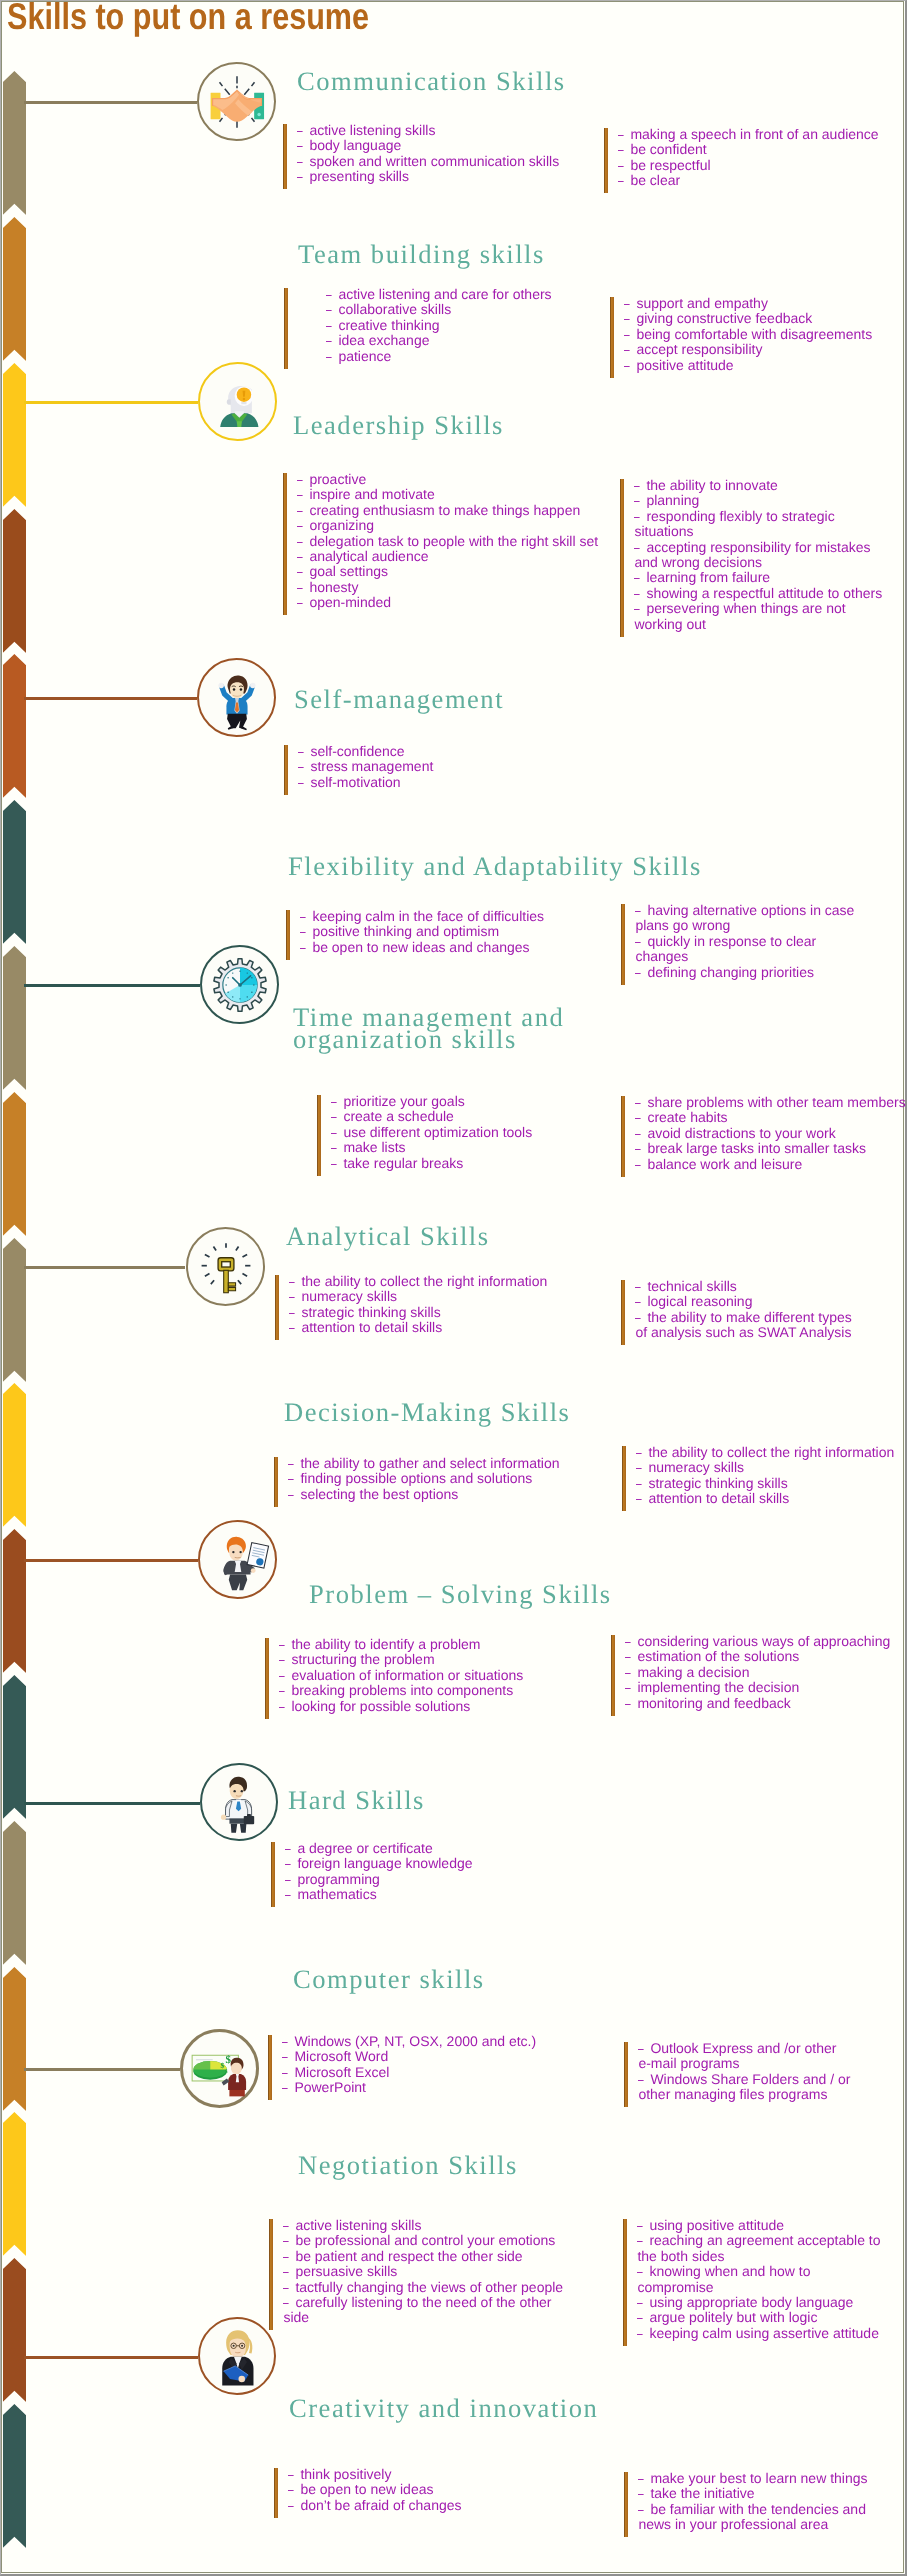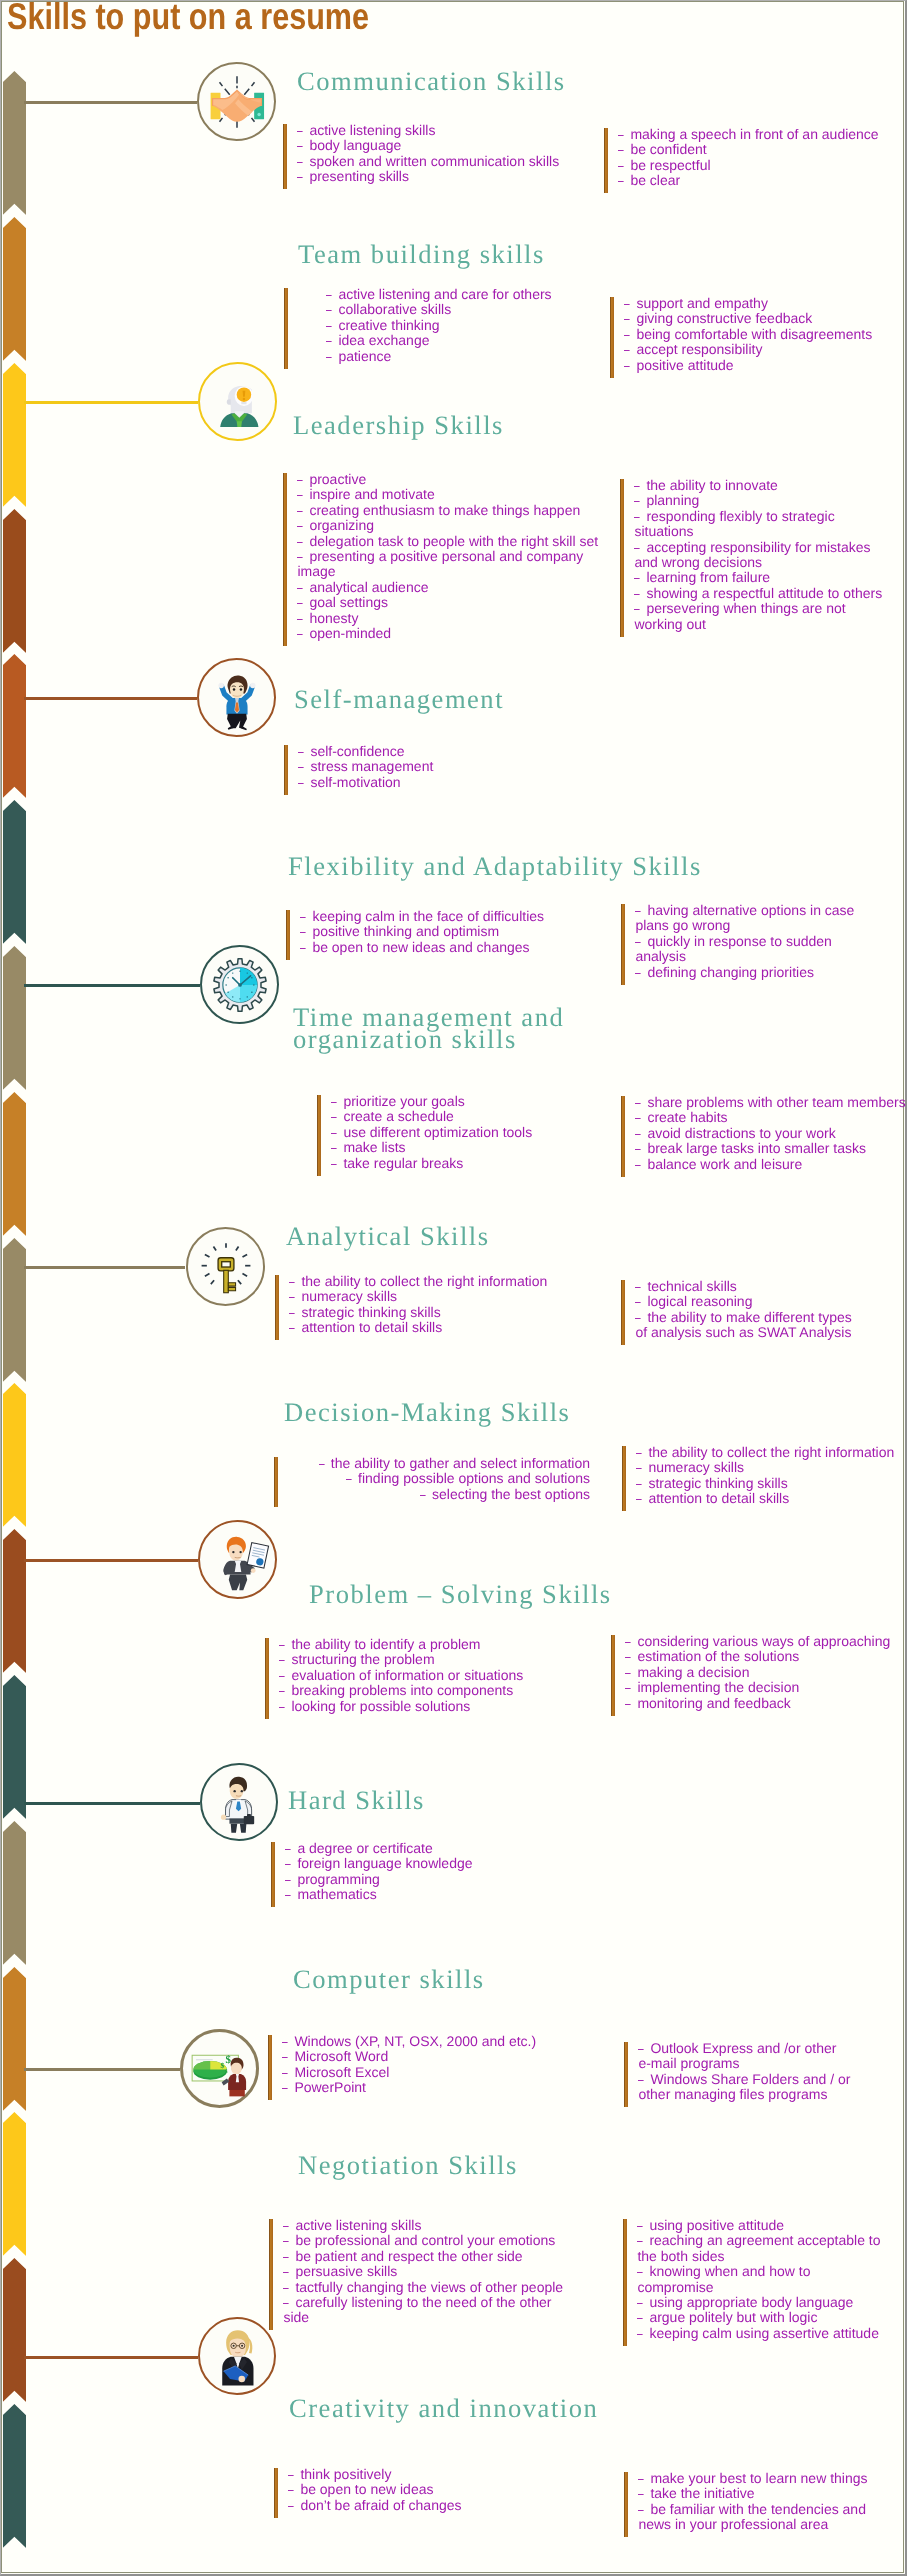--- a/index.html
+++ b/index.html
@@ -143,21 +143,20 @@
       </div>
       <div class="connector" style="left: 24px; top: 401px; width: 174px; background: rgb(242, 200, 23);"></div>
       <div class="bullets" style="left: 283px; top: 472px; width: 320px;">
         <div class="bar"></div>
         <ul>
           <li><span class="dash">– </span><span>proactive</span></li>
           <li><span class="dash">– </span><span>inspire and motivate</span></li>
           <li><span class="dash">– </span><span>creating enthusiasm to make things happen</span></li>
           <li><span class="dash">– </span><span>organizing</span></li>
           <li><span class="dash">– </span><span>delegation task to people with the right skill set</span></li>
-          <li><span class="dash">– </span><span>presenting a positive personal and company image</span></li>
           <li><span class="dash">– </span><span>analytical audience</span></li>
           <li><span class="dash">– </span><span>goal settings</span></li>
           <li><span class="dash">– </span><span>honesty</span></li>
           <li><span class="dash">– </span><span>open-minded</span></li>
         </ul>
       </div>
       <div class="bullets" style="left: 620px; top: 478px; width: 270px;">
         <div class="bar"></div>
         <ul>
           <li><span class="dash">– </span><span>the ability to innovate</span></li>
@@ -206,21 +205,21 @@
         <ul>
           <li><span class="dash">– </span><span>keeping calm in the face of difficulties</span></li>
           <li><span class="dash">– </span><span>positive thinking and optimism</span></li>
           <li><span class="dash">– </span><span>be open to new ideas and changes</span></li>
         </ul>
       </div>
       <div class="bullets" style="left: 621px; top: 903px; width: 243px;">
         <div class="bar"></div>
         <ul>
           <li><span class="dash">– </span><span>having alternative options in case plans go wrong</span></li>
-          <li><span class="dash">– </span><span>quickly in response to sudden analysis</span></li>
+          <li><span class="dash">– </span><span>quickly in response to clear changes</span></li>
           <li><span class="dash">– </span><span>defining changing priorities</span></li>
         </ul>
       </div>
       <div class="heading two" style="left: 293px; top: 1006px;">Time management and
 organization skills</div>
       <div class="icon" style="left: 200px; top: 945px; width: 79px; height: 79px; border: 2.7px solid rgb(47, 86, 80);">
         <div class="icon-art"><svg viewBox="0 0 100 100" width="100%" height="100%">
  <path d="M46.3 18.2 L47.1 10.1 L52.9 10.1 L53.7 18.2 L60.4 19.7 L64.7 12.8 L69.9 15.3 L67.1 23.0 L72.5 27.3 L79.4 22.9 L83.0 27.4 L77.2 33.1 L80.2 39.3 L88.3 38.3 L89.5 43.9 L81.8 46.6 L81.8 53.4 L89.5 56.1 L88.3 61.7 L80.2 60.7 L77.2 66.9 L83.0 72.6 L79.4 77.1 L72.5 72.7 L67.1 77.0 L69.9 84.7 L64.7 87.2 L60.4 80.3 L53.7 81.8 L52.9 89.9 L47.1 89.9 L46.3 81.8 L39.6 80.3 L35.3 87.2 L30.1 84.7 L32.9 77.0 L27.5 72.7 L20.6 77.1 L17.0 72.6 L22.8 66.9 L19.8 60.7 L11.7 61.7 L10.5 56.1 L18.2 53.4 L18.2 46.6 L10.5 43.9 L11.7 38.3 L19.8 39.3 L22.8 33.1 L17.0 27.4 L20.6 22.9 L27.5 27.3 L32.9 23.0 L30.1 15.3 L35.3 12.8 L39.6 19.7 Z" fill="#e9eaef" stroke="#2e4a4c" stroke-width="2.3" stroke-linejoin="round"></path>
  <circle cx="50" cy="50" r="26" fill="#f7f9fa" stroke="#2e7c88" stroke-width="1.8"></circle>
  <path d="M50 50 L50 24 A26 26 0 0 1 76 50 Z" fill="#18c7e2"></path>
@@ -304,21 +303,21 @@
       </div>
       <div class="bullets" style="left: 621px; top: 1279px; width: 243px;">
         <div class="bar"></div>
         <ul>
           <li><span class="dash">– </span><span>technical skills</span></li>
           <li><span class="dash">– </span><span>logical reasoning</span></li>
           <li><span class="dash">– </span><span>the ability to make different types of analysis such as SWAT Analysis</span></li>
         </ul>
       </div>
       <div class="heading" style="left: 284px; top: 1398px;">Decision-Making Skills</div>
-      <div class="bullets" style="left: 274px; top: 1456px; width: 316px; text-align: right;">
+      <div class="bullets" style="left: 274px; top: 1456px; width: 316px;">
         <div class="bar"></div>
         <ul>
           <li><span class="dash">– </span><span>the ability to gather and select information</span></li>
           <li><span class="dash">– </span><span>finding possible options and solutions</span></li>
           <li><span class="dash">– </span><span>selecting the best options</span></li>
         </ul>
       </div>
       <div class="bullets" style="left: 622px; top: 1445px; width: 316px;">
         <div class="bar"></div>
         <ul>

